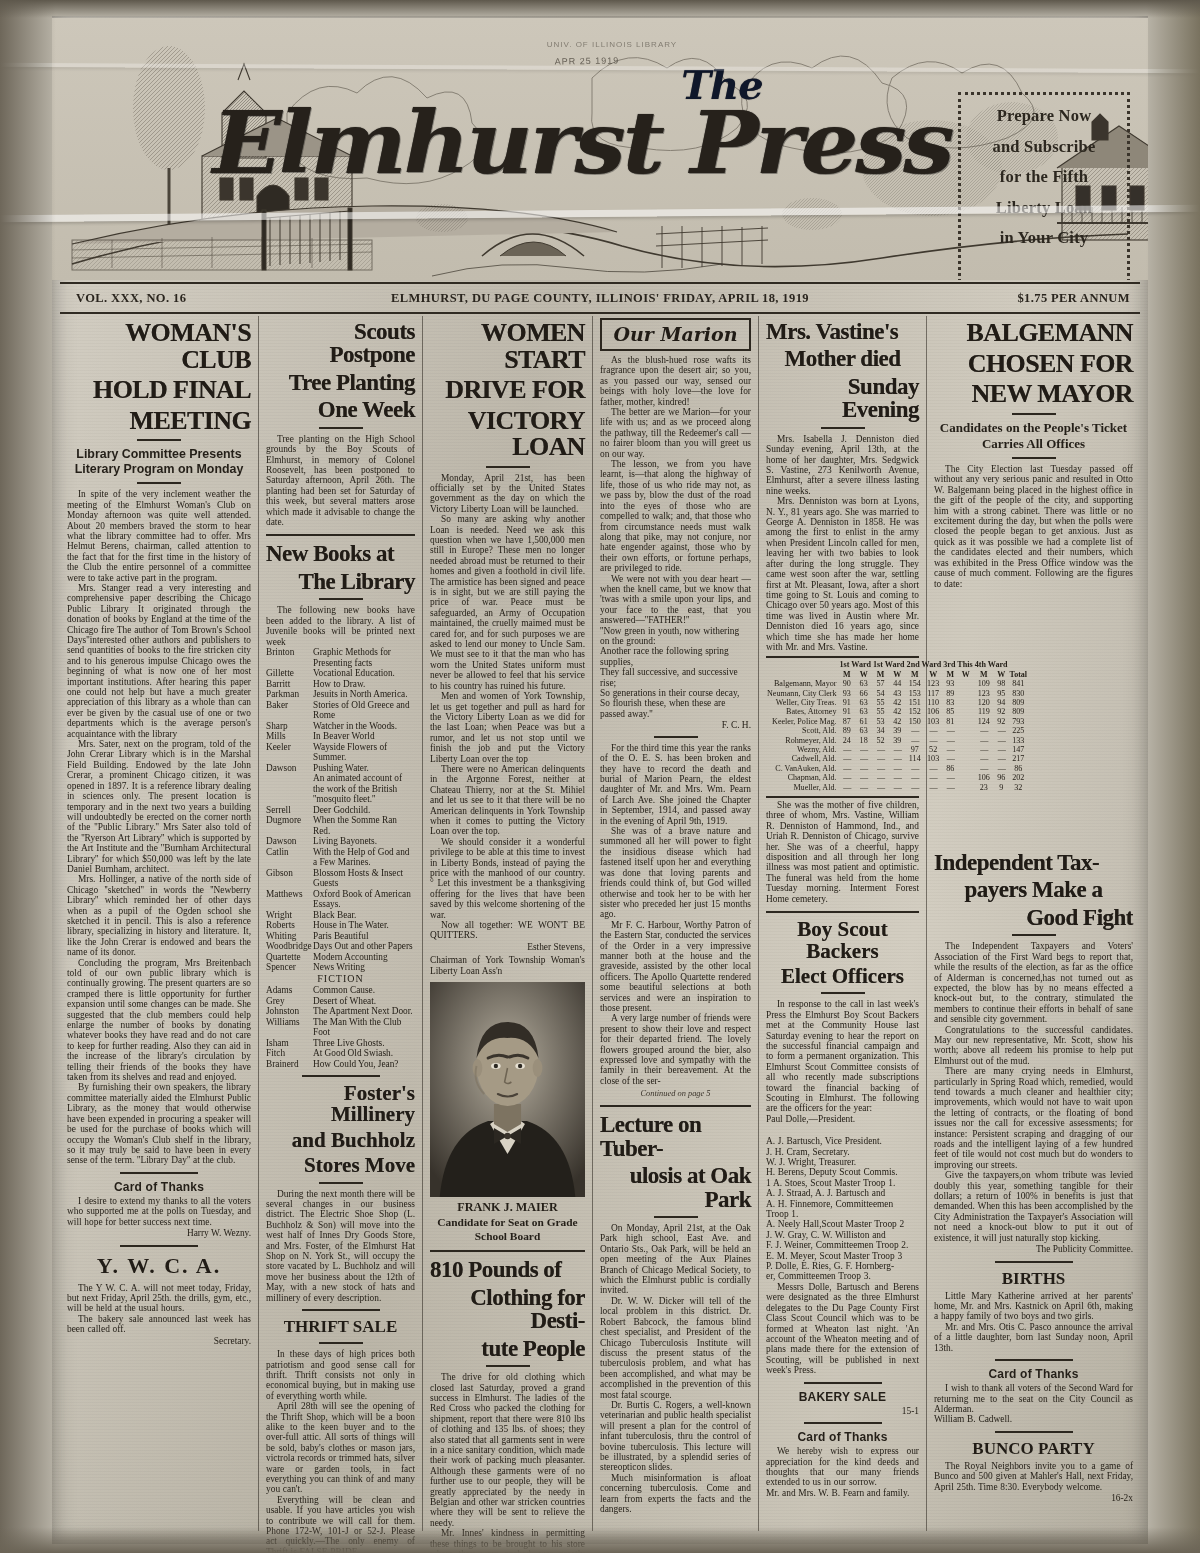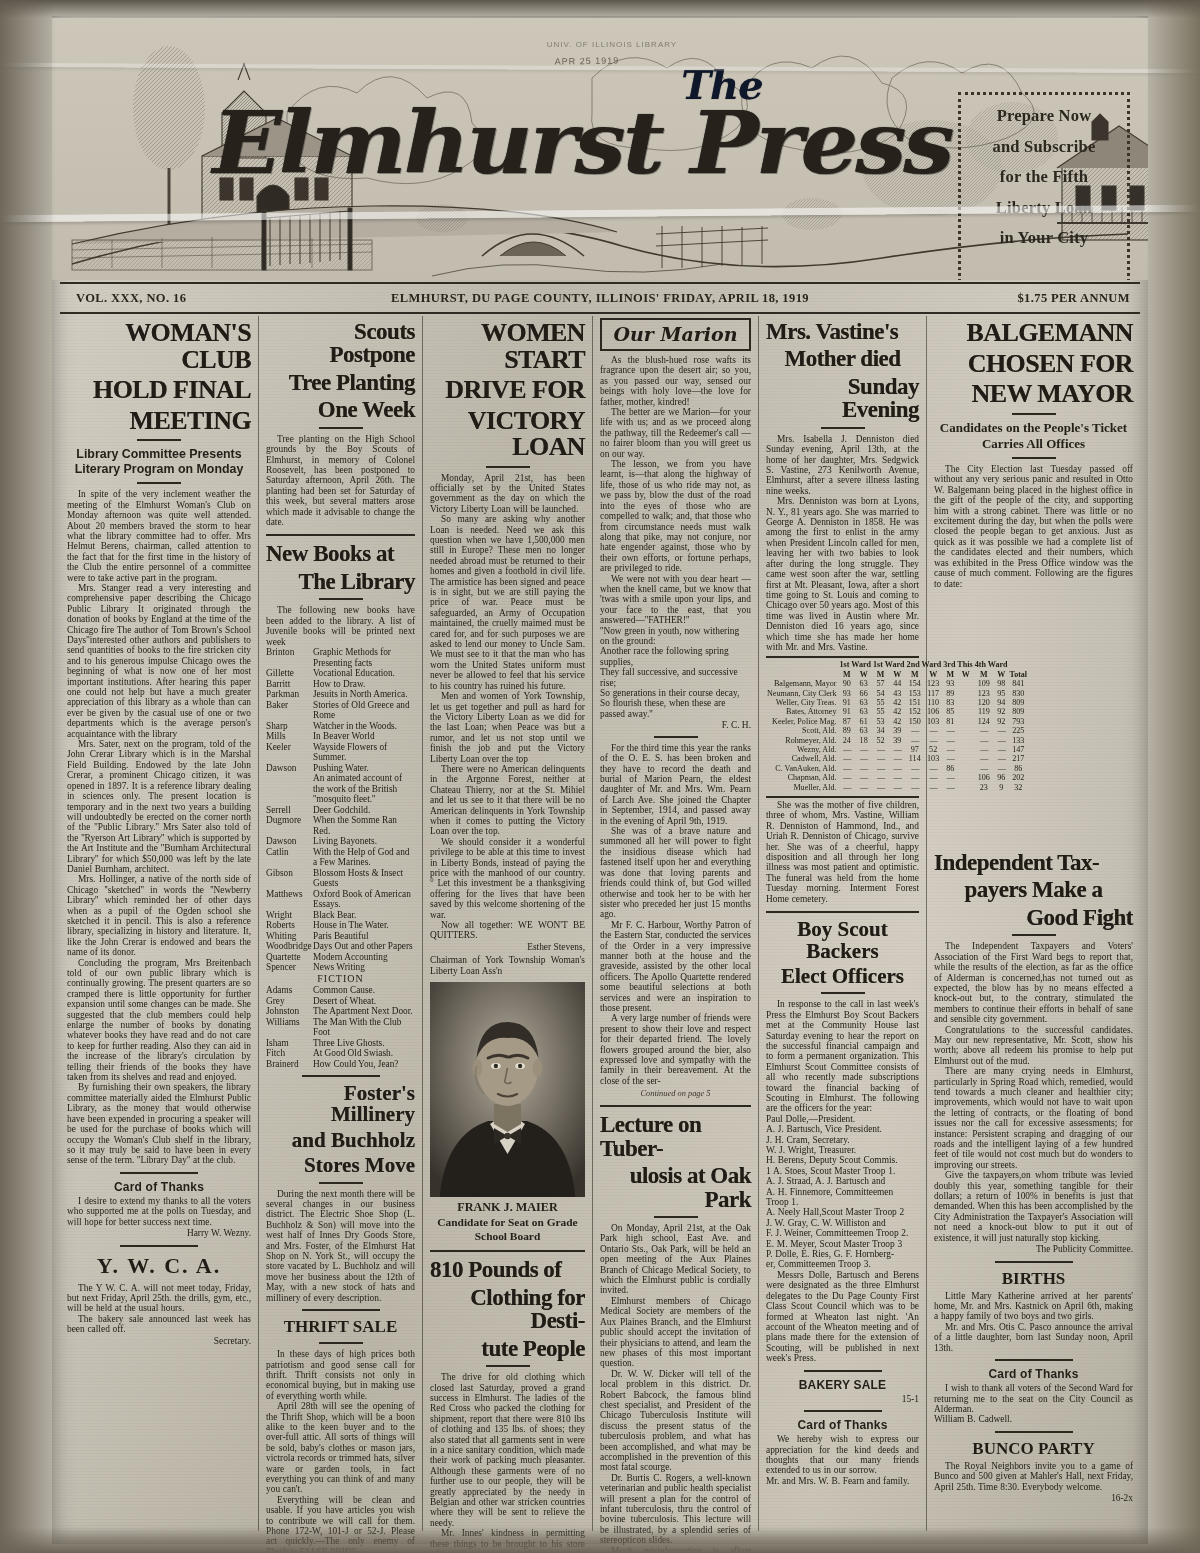--- a/index.html
+++ b/index.html
@@ -543,21 +543,20 @@
     <p class="bd">For the third time this year the ranks of the O. E. S. has been broken and they have to record the death and burial of Marion Pearn, the eldest daughter of Mr. and Mrs. Wm. Pearn of Larch Ave. She joined the Chapter in September, 1914, and passed away in the evening of April 9th, 1919.</p>
     <p class="bd">She was of a brave nature and summoned all her will power to fight the insidious disease which had fastened itself upon her and everything was done that loving parents and friends could think of, but God willed otherwise and took her to be with her sister who preceded her just 15 months ago.</p>
     <p class="bd">Mr F. C. Harbour, Worthy Patron of the Eastern Star, conducted the services of the Order in a very impressive manner both at the house and the graveside, assisted by the other local officers. The Apollo Quartette rendered some beautiful selections at both services and were an inspiration to those present.</p>
     <p class="bd">A very large number of friends were present to show their love and respect for their departed friend. The lovely flowers grouped around the bier, also expressed love and sympathy with the family in their bereavement. At the close of the ser-</p>
     <div class="contd">Continued on page 5</div>
     <div class="rule-full"></div>
     <div class="hl hl-lg" style="text-align:left">Lecture on Tuber-</div>
     <div class="hl hl-lg">ulosis at Oak Park</div>
     <div class="dash"></div>
     <p class="bd">On Monday, April 21st, at the Oak Park high school, East Ave. and Ontario Sts., Oak Park, will be held an open meeting of the Aux Plaines Branch of Chicago Medical Society, to which the Elmhurst public is cordially invited.</p>
-    <p class="bd">Elmhurst members of Chicago Medical Society are members of the Aux Plaines Branch, and the Elmhurst public should accept the invitation of their physicians to attend, and learn the new phases of this most important question.</p>
     <p class="bd">Dr. W. W. Dicker will tell of the local problem in this district. Dr. Robert Babcock, the famous blind chest specialist, and President of the Chicago Tuberculosis Institute will discuss the present status of the tuberculosis problem, and what has been accomplished, and what may be accomplished in the prevention of this most fatal scourge.</p>
     <p class="bd">Dr. Burtis C. Rogers, a well-known veterinarian and public health specialist will present a plan for the control of infant tuberculosis, thru the control of bovine tuberculosis. This lecture will be illustrated, by a splendid series of stereopticon slides.</p>
     <p class="bd">Much misinformation is afloat concerning tuberculosis. Come and learn from experts the facts and the dangers.</p>
 
   </div>
 
   <div class="col c5">
     <div class="hl hl-lg" style="text-align:left">Mrs. Vastine's</div>
     <div class="hl hl-lg" style="text-align:center">Mother died</div>
     <div class="hl hl-lg">Sunday Evening</div>
@@ -766,21 +765,21 @@
     <div class="tbl-rule"></div>
 
     <p class="bd">She was the mother of five children, three of whom, Mrs. Vastine, William R. Denniston of Hammond, Ind., and Uriah R. Denniston of Chicago, survive her. She was of a cheerful, happy disposition and all through her long illness was most patient and optimistic. The funeral was held from the home Tuesday morning. Interment Forest Home cemetery.</p>
     <div class="rule-full"></div>
     <div class="hl hl-md" style="text-align:center">Boy Scout Backers</div>
     <div class="hl hl-md" style="text-align:center">Elect Officers</div>
     <div class="dash"></div>
     <p class="bd">In response to the call in last week's Press the Elmhurst Boy Scout Backers met at the Community House last Saturday evening to hear the report on the successful financial campaign and to form a permanent organization. This Elmhurst Scout Committee consists of all who recently made subscriptions toward the financial backing of Scouting in Elmhurst. The following are the officers for the year:</p>
     <div id="officers">
         <p class="bd ni" style="text-align: left;">Paul Dolle,—President.</p>
-        <p class="bd ni" style="text-align: left;">A. J. Bartusch, Vice President.</p>
+        <p class="bd ni" style="text-align: left; margin-top: 12px;">A. J. Bartusch, Vice President.</p>
         <p class="bd ni" style="text-align: left;">J. H. Cram, Secretary.</p>
         <p class="bd ni" style="text-align: left;">W. J. Wright, Treasurer.</p>
         <p class="bd ni" style="text-align: left;">H. Berens, Deputy Scout Commis.</p>
         <p class="bd ni" style="text-align: left;">1 A. Stoes, Scout Master Troop 1.</p>
         <p class="bd ni" style="text-align: left;">A. J. Straad, A. J. Bartusch and</p>
         <p class="bd ni" style="text-align: left;">A. H. Finnemore, Committeemen</p>
         <p class="bd ni" style="text-align: left;">Troop 1.</p>
         <p class="bd ni" style="text-align: left;">A. Neely Hall,Scout Master Troop 2</p>
         <p class="bd ni" style="text-align: left;">J. W. Gray, C. W. Williston and</p>
         <p class="bd ni" style="text-align: left;">F. J. Weiner, Committeemen Troop 2.</p>

